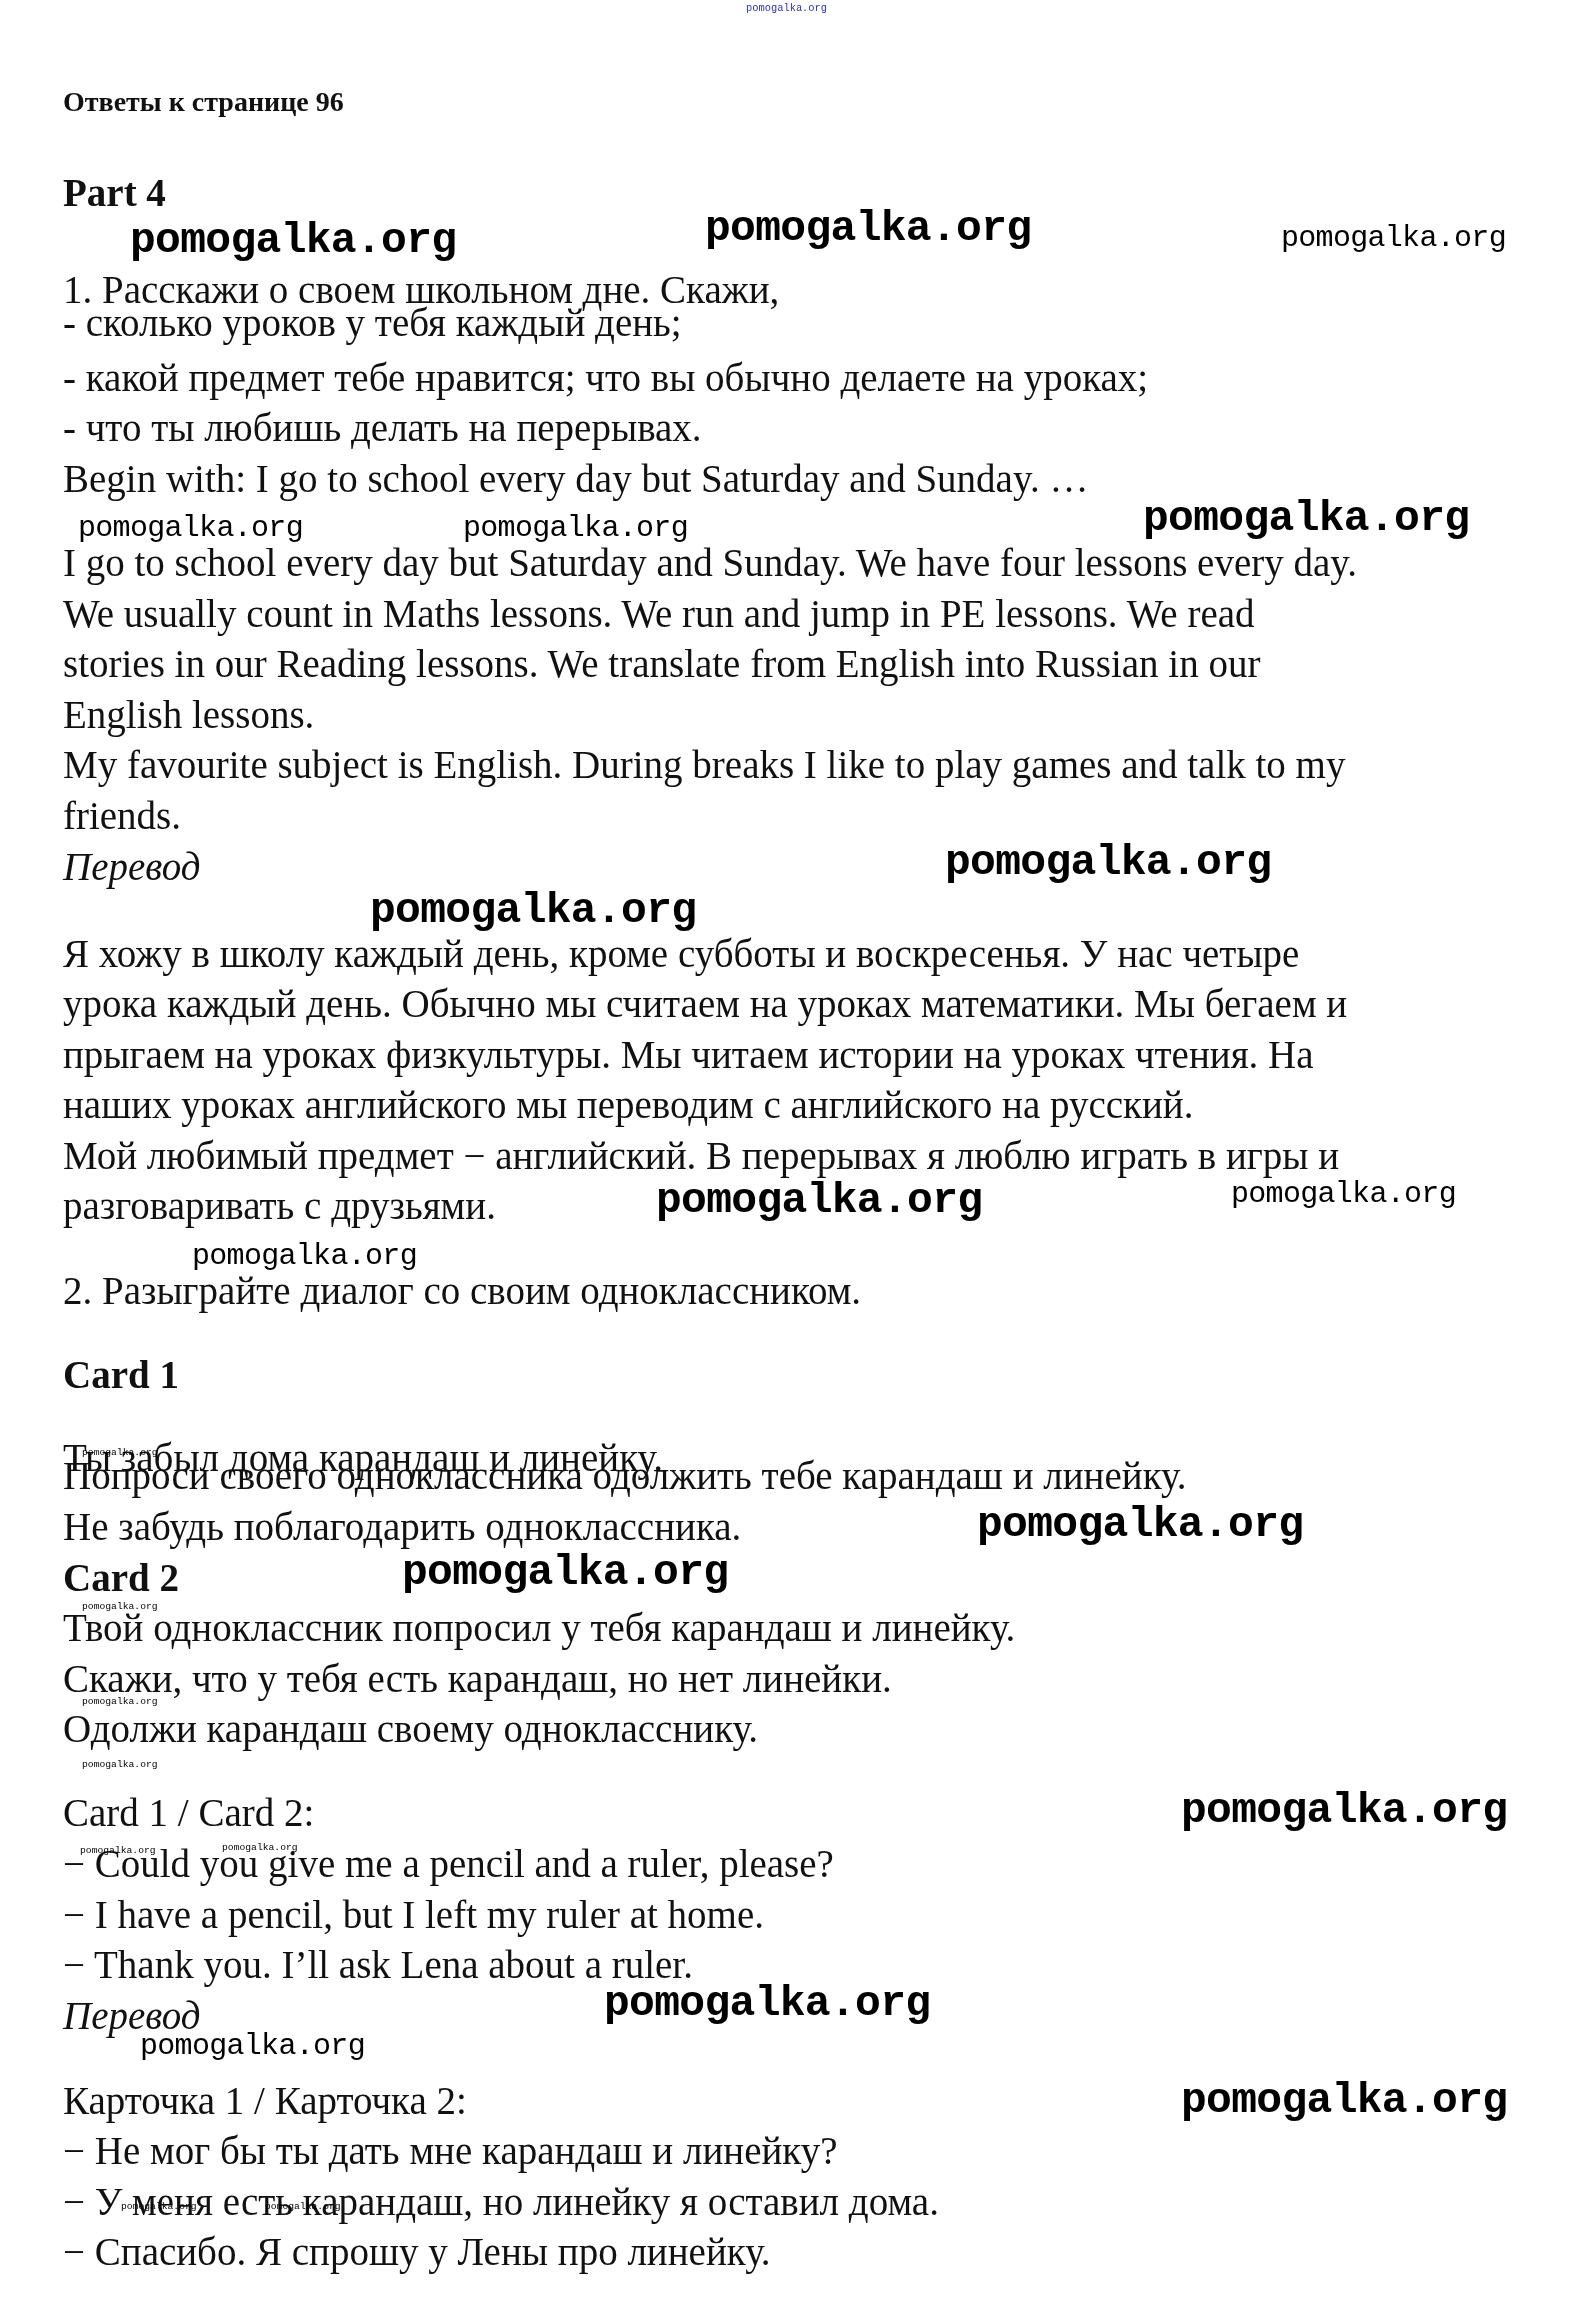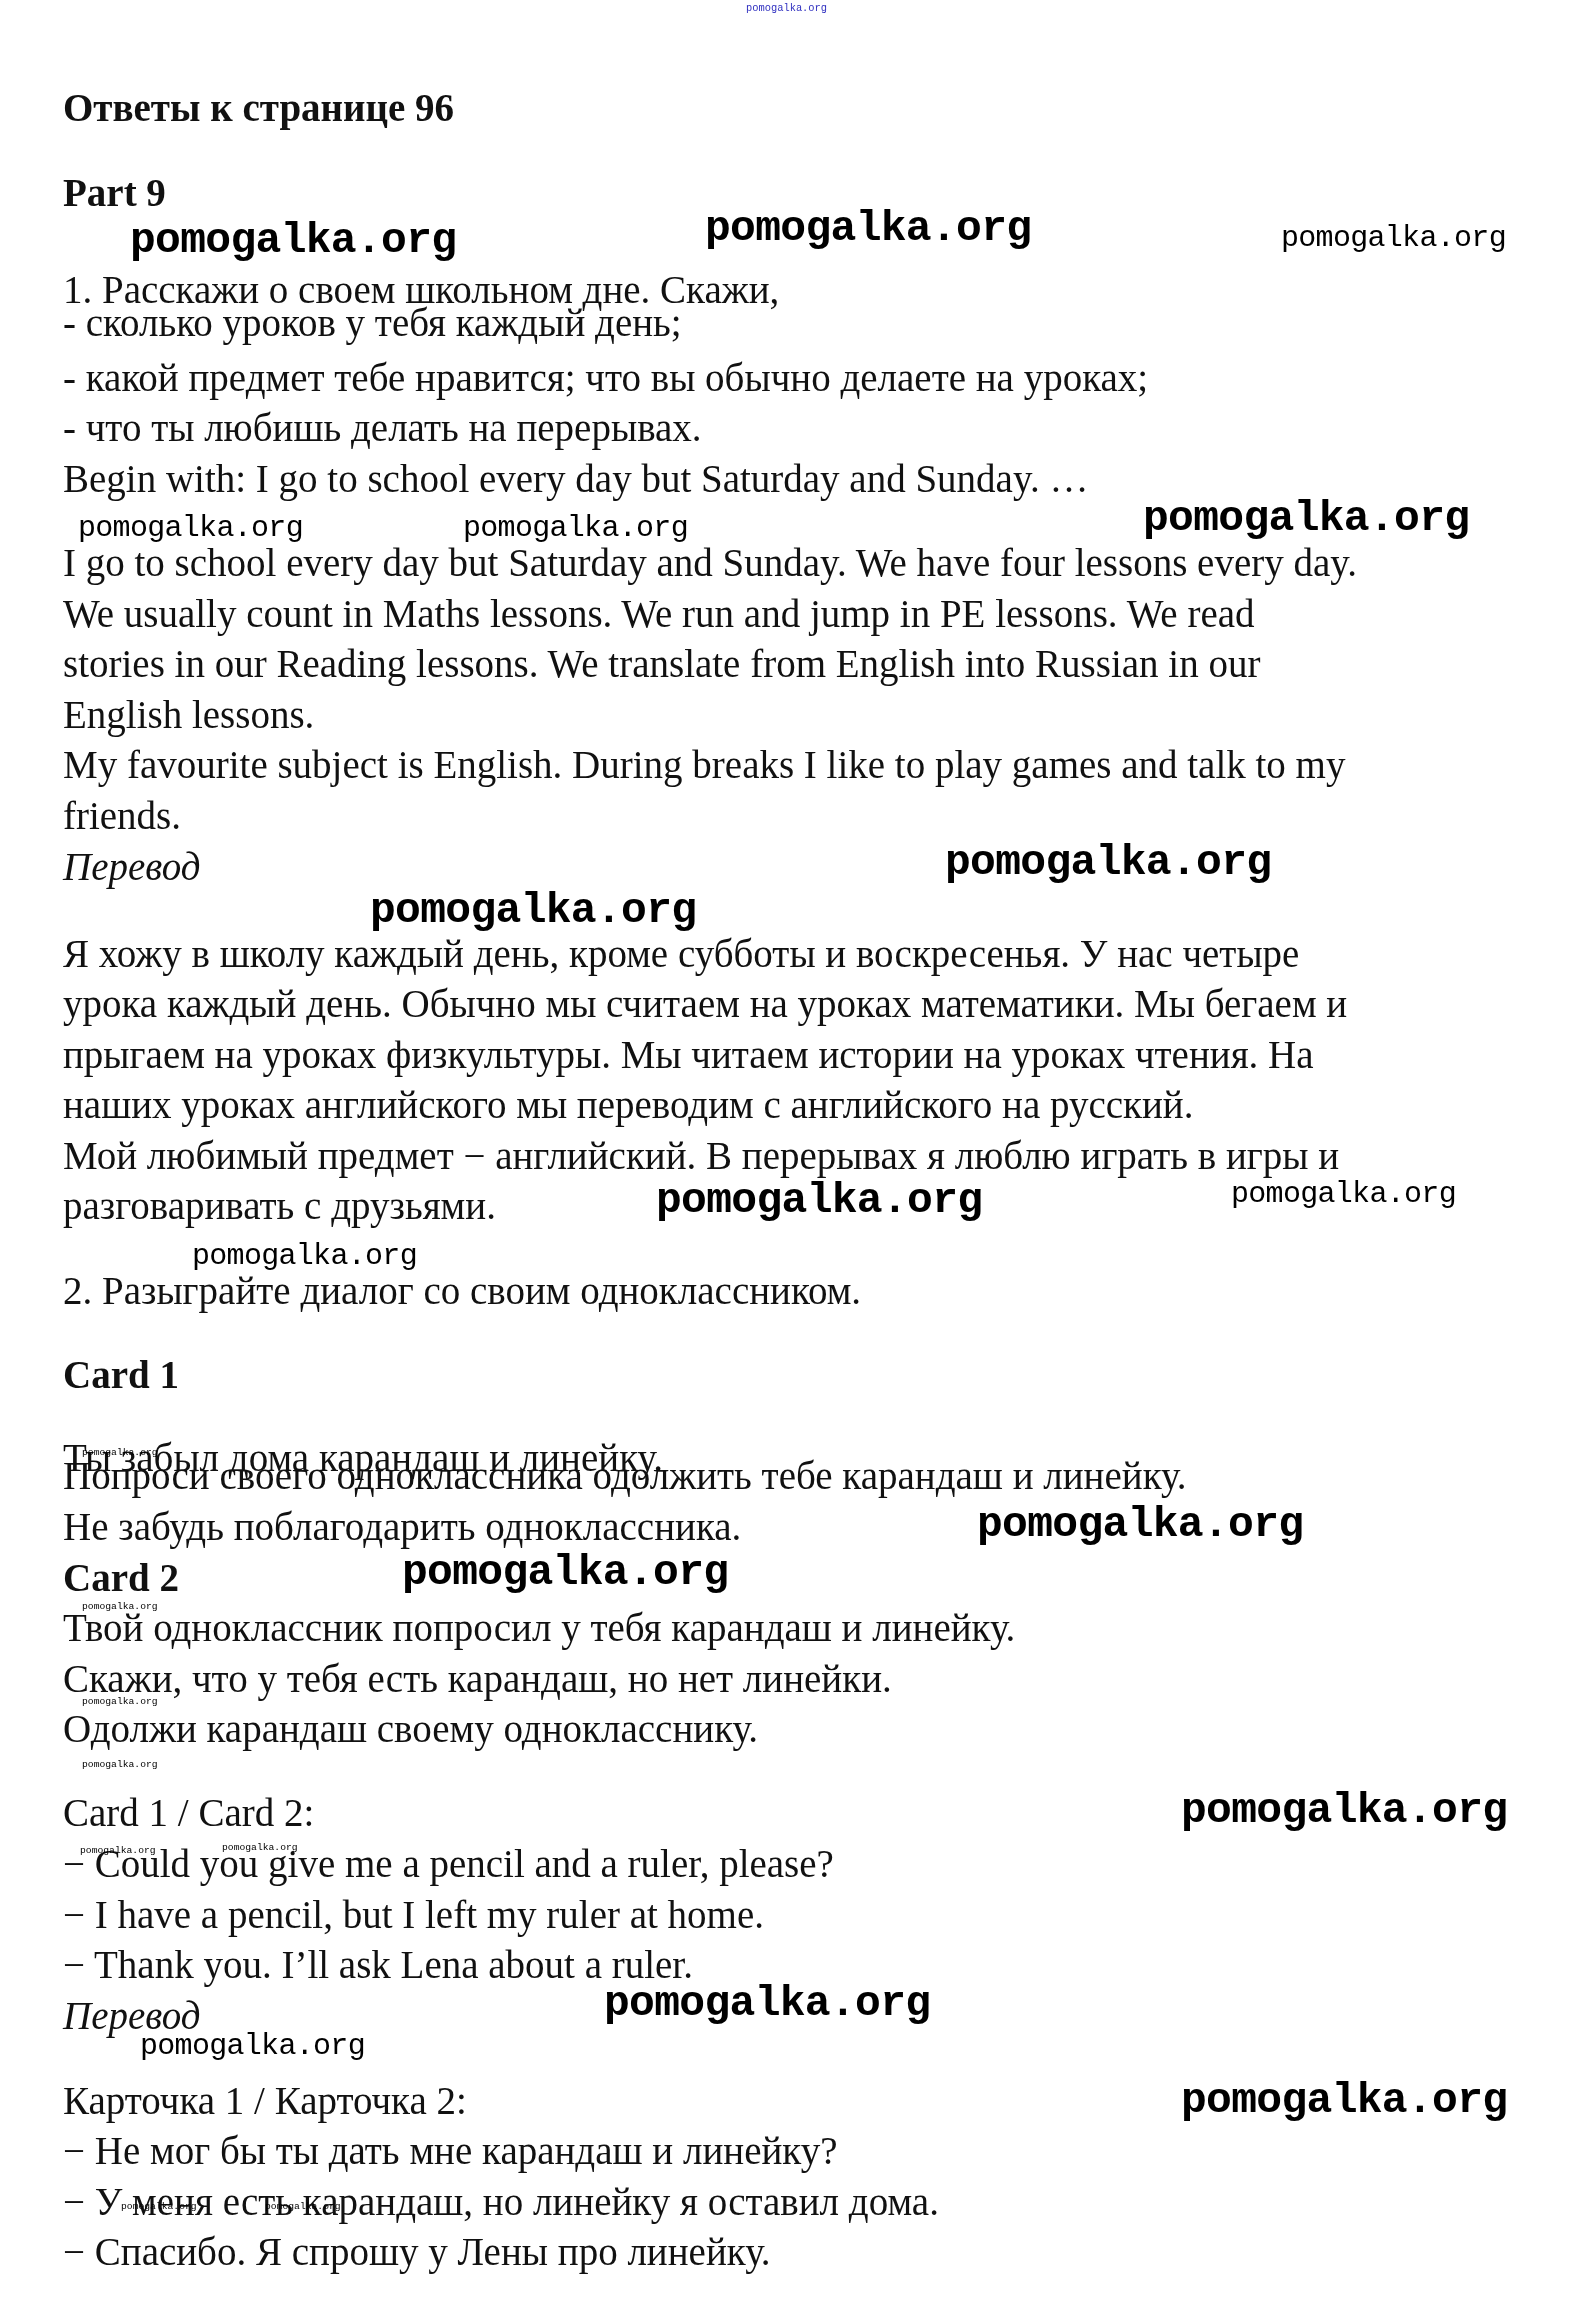--- a/index.html
+++ b/index.html
@@ -11,22 +11,22 @@
   .wm-xl { font-size:43px; }
   .wm-m { font-size:30px; font-weight:normal; }
   .wm-s { font-size:9.7px; font-weight:normal; letter-spacing:0; }
   .wm-top { font-size:10.4px; color:#3030c0; font-weight:normal; letter-spacing:0; }
 </style>
 </head>
 <body>
 
 <div class="wm wm-top" style="left:746px; top:3px;">pomogalka.org</div>
 
-<div class="t b" style="top:88px; font-size:39px;">Ответы к странице 96</div>
-<div class="t b" style="top:173px; font-size:39px;">Part 9</div>
+<div class="t b" style="top:88px; font-size:28px;">Ответы к странице 96</div>
+<div class="t b" style="top:173px; font-size:39px;">Part 4</div>
 
 <div class="t" style="top:257px;margin-top:13px;">1. Расскажи о своем школьном дне. Скажи,</div>
 <div class="t" style="top:303px;">- сколько уроков у тебя каждый день;</div>
 <div class="t" style="top:358px;">- какой предмет тебе нравится; что вы обычно делаете на уроках;</div>
 <div class="t" style="top:408px;">- что ты любишь делать на перерывах.</div>
 <div class="t" style="top:459px;">Begin with: I go to school every day but Saturday and Sunday. …</div>
 
 <div class="t" style="top:543px;">I go to school every day but Saturday and Sunday. We have four lessons every day.</div>
 <div class="t" style="top:594px;">We usually count in Maths lessons. We run and jump in PE lessons. We read</div>
 <div class="t" style="top:644px;">stories in our Reading lessons. We translate from English into Russian in our</div>

